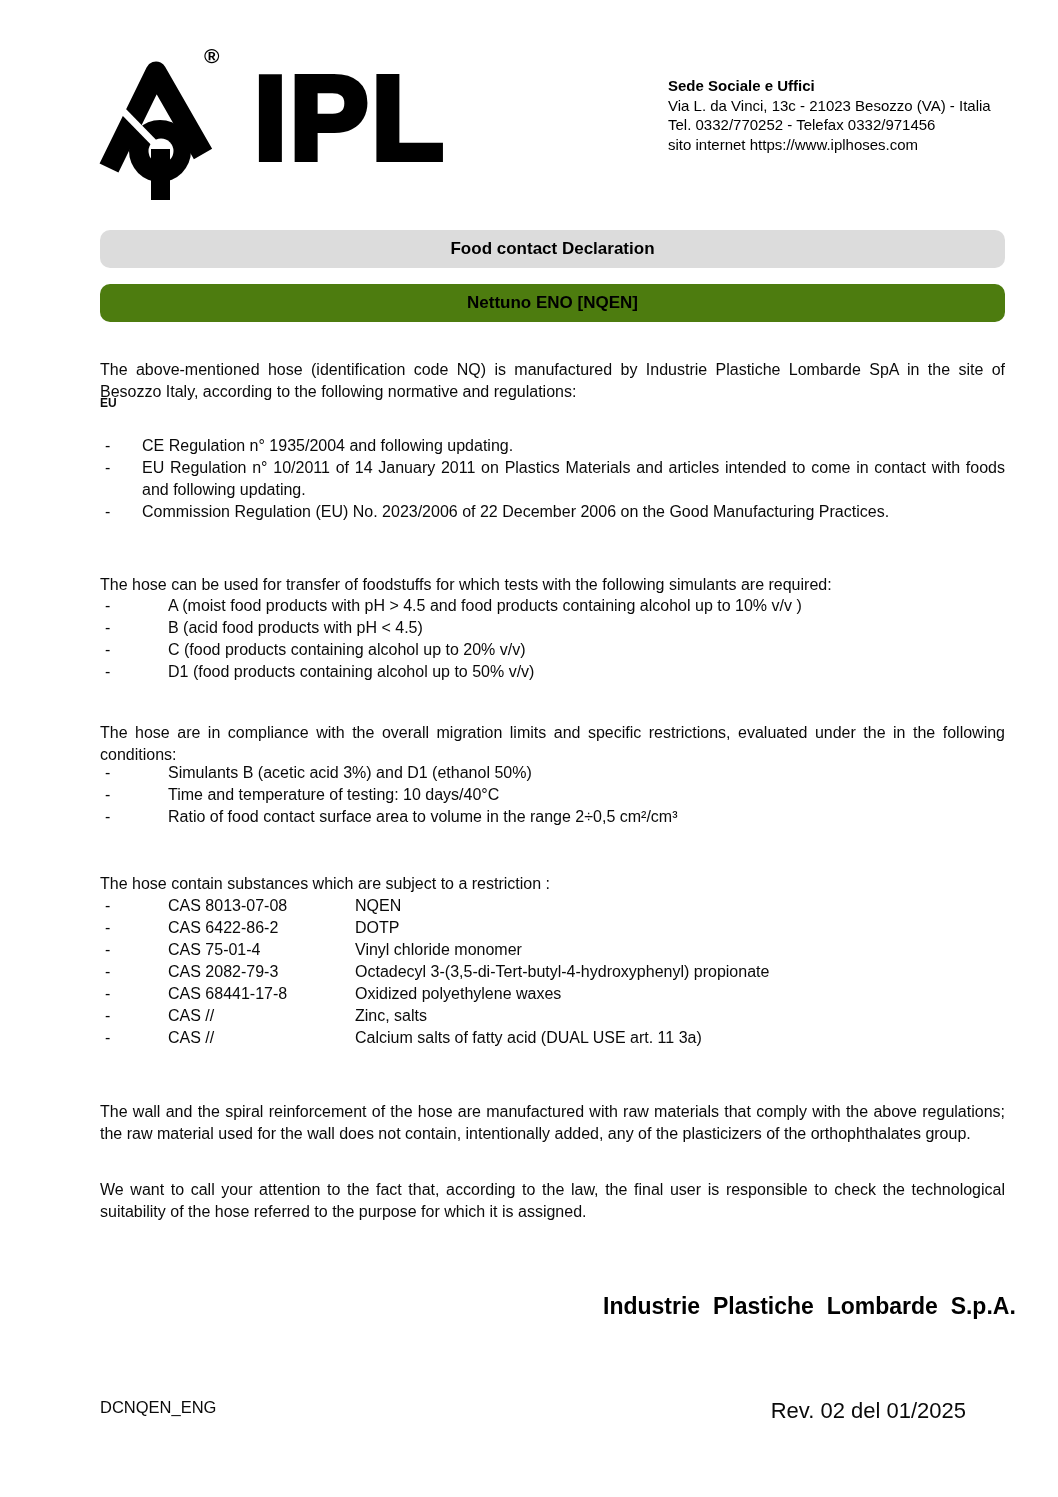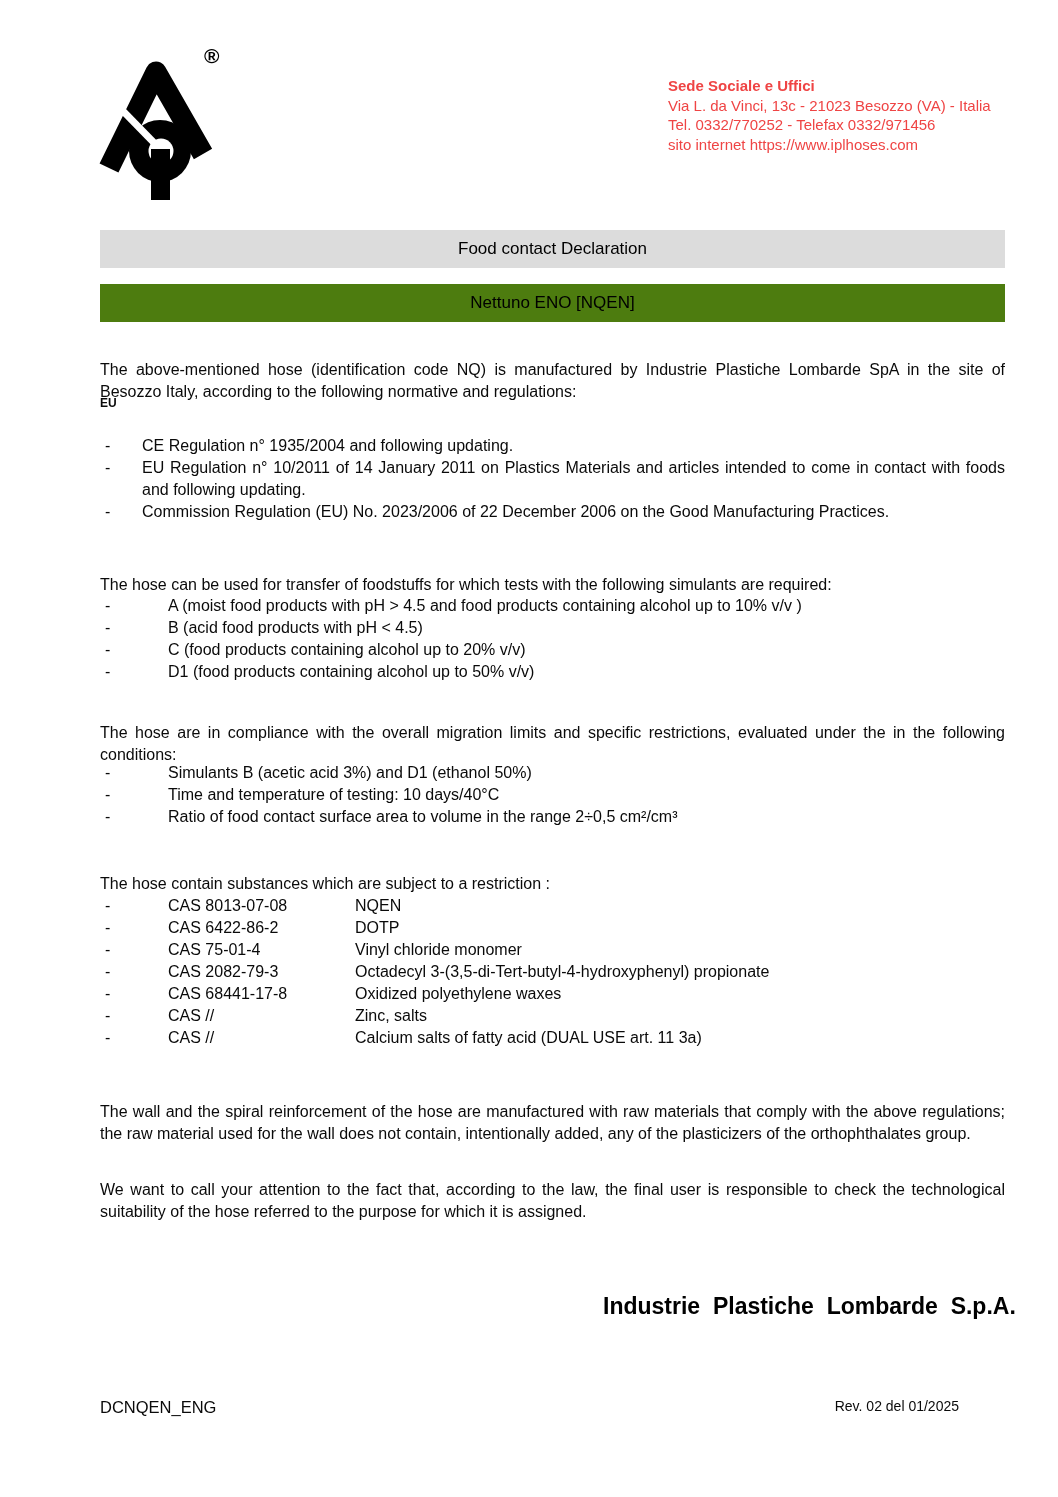--- a/index.html
+++ b/index.html
@@ -22,28 +22,29 @@
   .reg-mark { position: absolute; left: 106px; top: -8px; font-size: 21px; font-weight: bold; color: #000; }
   .logo-text {
     font-size: 118px;
     font-weight: bold;
     line-height: 100px;
     margin: 28px 0 0 22px;
     letter-spacing: 3px;
     color: #000;
     -webkit-text-stroke: 6px #000;
   }
-  .address { position: absolute; left: 668px; top: 76px; font-size: 15px; line-height: 19.5px; color: #ef4444; }
+  .address { position: absolute; left: 668px; top: 76px; font-size: 15px; line-height: 19.5px; color: #000000; }
   .address .addr-title { font-weight: bold; }
 
   
   .bar {
     position: absolute; left: 100px; width: 905px; height: 38px;
-    text-align: center; font-weight: normal; font-size: 17px; line-height: 38px;
+    text-align: center; font-weight: bold; font-size: 17px; line-height: 38px;
     color: #000;
+    border-radius: 10px;
   }
   .bar1 { top: 230px; }
   .bar2 { top: 284px; }
 
   
   .para { font-size: 16px; line-height: 22px; text-align: justify; }
   .heading { font-size: 12px; font-weight: bold; }
 
   .p-intro      { top: 343px; }
   .eu-head      { top: 396px; }
@@ -65,38 +66,39 @@
   .li-text { flex: 1; text-align: justify; }
   .cas-code { flex: none; width: 187px; }
   .cas-name { flex: 1; }
 
   
   .signature {
     position: absolute; left: 603px; top: 1293px;
     font-size: 23px; font-weight: bold; white-space: pre; color: #000;
   }
   .footer-left  { position: absolute; left: 100px;  top: 1398px; font-size: 16.5px; }
-  .footer-right { position: absolute; right: 99px; top: 1398px; font-size: 14px; }
+  .footer-right { position: absolute; right: 92px; top: 1398px; font-size: 22px; }
 </style>
 </head>
 <body>
 
 <div class="page">
 
   <div class="logo-row">
     <div class="logo-mark">
       <svg width="134" height="148" viewBox="0 0 134 148" aria-hidden="true">
         <path d="M11 116 L58 20 L105 102" fill="none" stroke="#000" stroke-width="21" stroke-linejoin="round" stroke-linecap="butt"></path>
         <circle cx="62" cy="99" r="31" fill="#000"></circle>
         <line x1="24" y1="58" x2="66" y2="101" stroke="#fff" stroke-width="7"></line>
         <circle cx="63" cy="99" r="12.5" fill="#fff"></circle>
         <rect x="53" y="97" width="19" height="51" fill="#000"></rect>
       </svg>
       <span class="reg-mark">®</span>
     </div>
+    <div class="logo-text">IPL</div>
   </div>
 
   <div class="address">
     <div class="addr-title">Sede Sociale e Uffici</div>
     <div>Via L. da Vinci, 13c - 21023 Besozzo (VA) - Italia</div>
     <div>Tel. 0332/770252 - Telefax 0332/971456</div>
     <div>sito internet https://www.iplhoses.com</div>
   </div>
 
   <div class="bar bar1" style="background:#dcdcdc">

